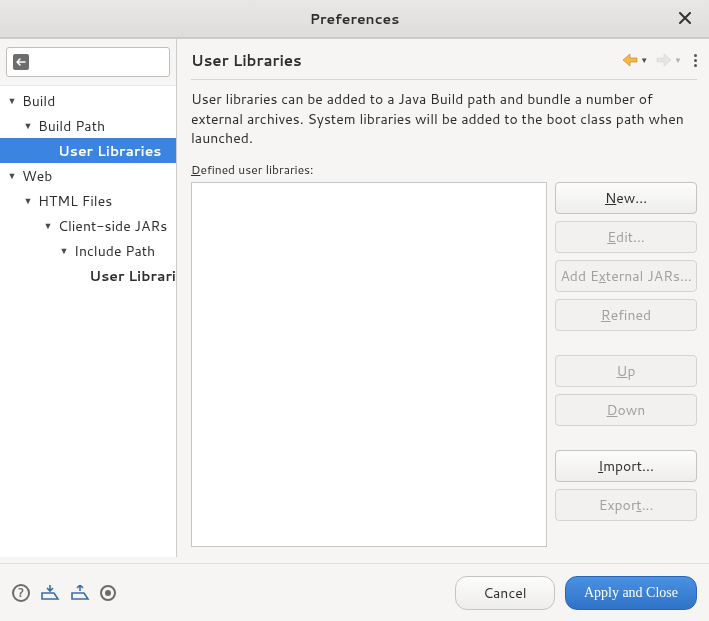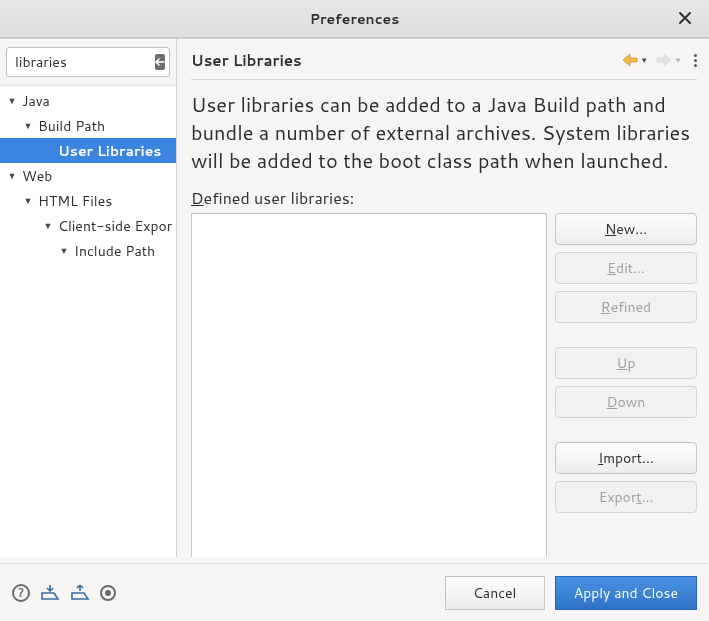--- a/index.html
+++ b/index.html
@@ -178,25 +178,25 @@
     border-radius: 50%;
   }
   .divider {
     height: 1px;
     background: #d5d4d2;
     margin: 6px 0 10px 0;
   }
   .desc {
     line-height: 1.4;
     color: #2e2e2e;
-    font-size: 20px;
+    font-size: 14px;
     margin-bottom: 12px;
   }
   .list-label {
-    font-size: 16px;
+    font-size: 12px;
     margin-bottom: 4px;
   }
   .list-label u { text-decoration: underline; }
   .list-area {
     display: flex;
     gap: 8px;
     flex: 1;
     min-height: 0;
   }
   .listbox {
@@ -248,36 +248,37 @@
   }
   .footer-left svg { display:block; }
   .footer-right {
     display: flex;
     gap: 10px;
   }
   .fbtn {
     min-width: 100px;
     padding: 0 18px;
     height: 34px;
-    border-radius: 0;
+    border-radius: 12px;
     display: flex;
     align-items: center;
     justify-content: center;
     font-size: 14px;
     cursor: pointer;
   }
   .fbtn.secondary {
     border: 1px solid #c4c3c1;
     background: linear-gradient(#fcfcfb, #eeedeb);
     color: #2e2e2e;
   }
   .fbtn.primary {
     background: linear-gradient(#4a91e2, #2f73c8);
     border: 1px solid #2a66b5;
     color: #ffffff;
+    font-family: Liberation Serif, serif;
   }
   .help-circle {
     width: 18px; height: 18px;
     border: 2px solid #6b6b6b;
     border-radius: 50%;
     display:flex;align-items:center;justify-content:center;
     font-size: 12px;
     font-weight:bold;
     color:#6b6b6b;
   }
@@ -304,56 +305,59 @@
           <path d="M1 1 L11 11 M11 1 L1 11" stroke="#333" stroke-width="2" stroke-linecap="round"></path>
         </svg>
     </span>
   </div>
 
   <div class="body">
 
     <div class="sidebar">
       <div class="search-wrap">
         <div class="search">
-          <input type="text" value="libraries" style="">
           <span class="clear">
             <svg width="10" height="10" viewBox="0 0 10 10">
                 <path d="M1 5 L9 5 M4 2 L1 5 L4 8" stroke="#fff" stroke-width="1.5" fill="none" stroke-linecap="round" stroke-linejoin="round"></path>
               </svg>
           </span>
         </div>
       </div>
       <div class="tree" id="tree">
           <div class="tree-item depth-0">
             <span class="arrow">▼</span>
-            <span>Java</span>
+            <span>Build</span>
           </div>
           <div class="tree-item depth-1">
             <span class="arrow">▼</span>
             <span>Build Path</span>
           </div>
           <div class="tree-item depth-2 selected bold">
             <span class="arrow" style="color: rgb(255, 255, 255);"></span>
             <span>User Libraries</span>
           </div>
           <div class="tree-item depth-0">
             <span class="arrow">▼</span>
             <span>Web</span>
           </div>
           <div class="tree-item depth-1">
             <span class="arrow">▼</span>
             <span>HTML Files</span>
           </div>
           <div class="tree-item depth-2">
             <span class="arrow">▼</span>
-            <span>Client-side Expor</span>
+            <span>Client-side JARs</span>
           </div>
           <div class="tree-item depth-3">
             <span class="arrow">▼</span>
             <span>Include Path</span>
+          </div>
+          <div class="tree-item depth-4 bold">
+            <span class="arrow"></span>
+            <span>User Librari</span>
           </div>
         </div>
     </div>
 
     <div class="main">
       <div class="main-header">
         <span class="heading">User Libraries</span>
         <div class="toolbar">
           <span>
             <svg width="16" height="14" viewBox="0 0 16 14">
@@ -382,20 +386,25 @@
         <div class="button-col">
           <div class="btn">
               <span class="mn">N</span>
               <span>ew...</span>
             </div>
           <div class="btn disabled">
               <span class="mn">E</span>
               <span>dit...</span>
             </div>
           <div class="btn disabled">
+              <span>Add E</span>
+              <span class="mn">x</span>
+              <span>ternal JARs...</span>
+            </div>
+          <div class="btn disabled">
               <span class="mn">R</span>
               <span>efined</span>
             </div>
           <div class="gap"></div>
           <div class="btn disabled">
               <span class="mn">U</span>
               <span>p</span>
             </div>
           <div class="btn disabled">
               <span class="mn">D</span>

